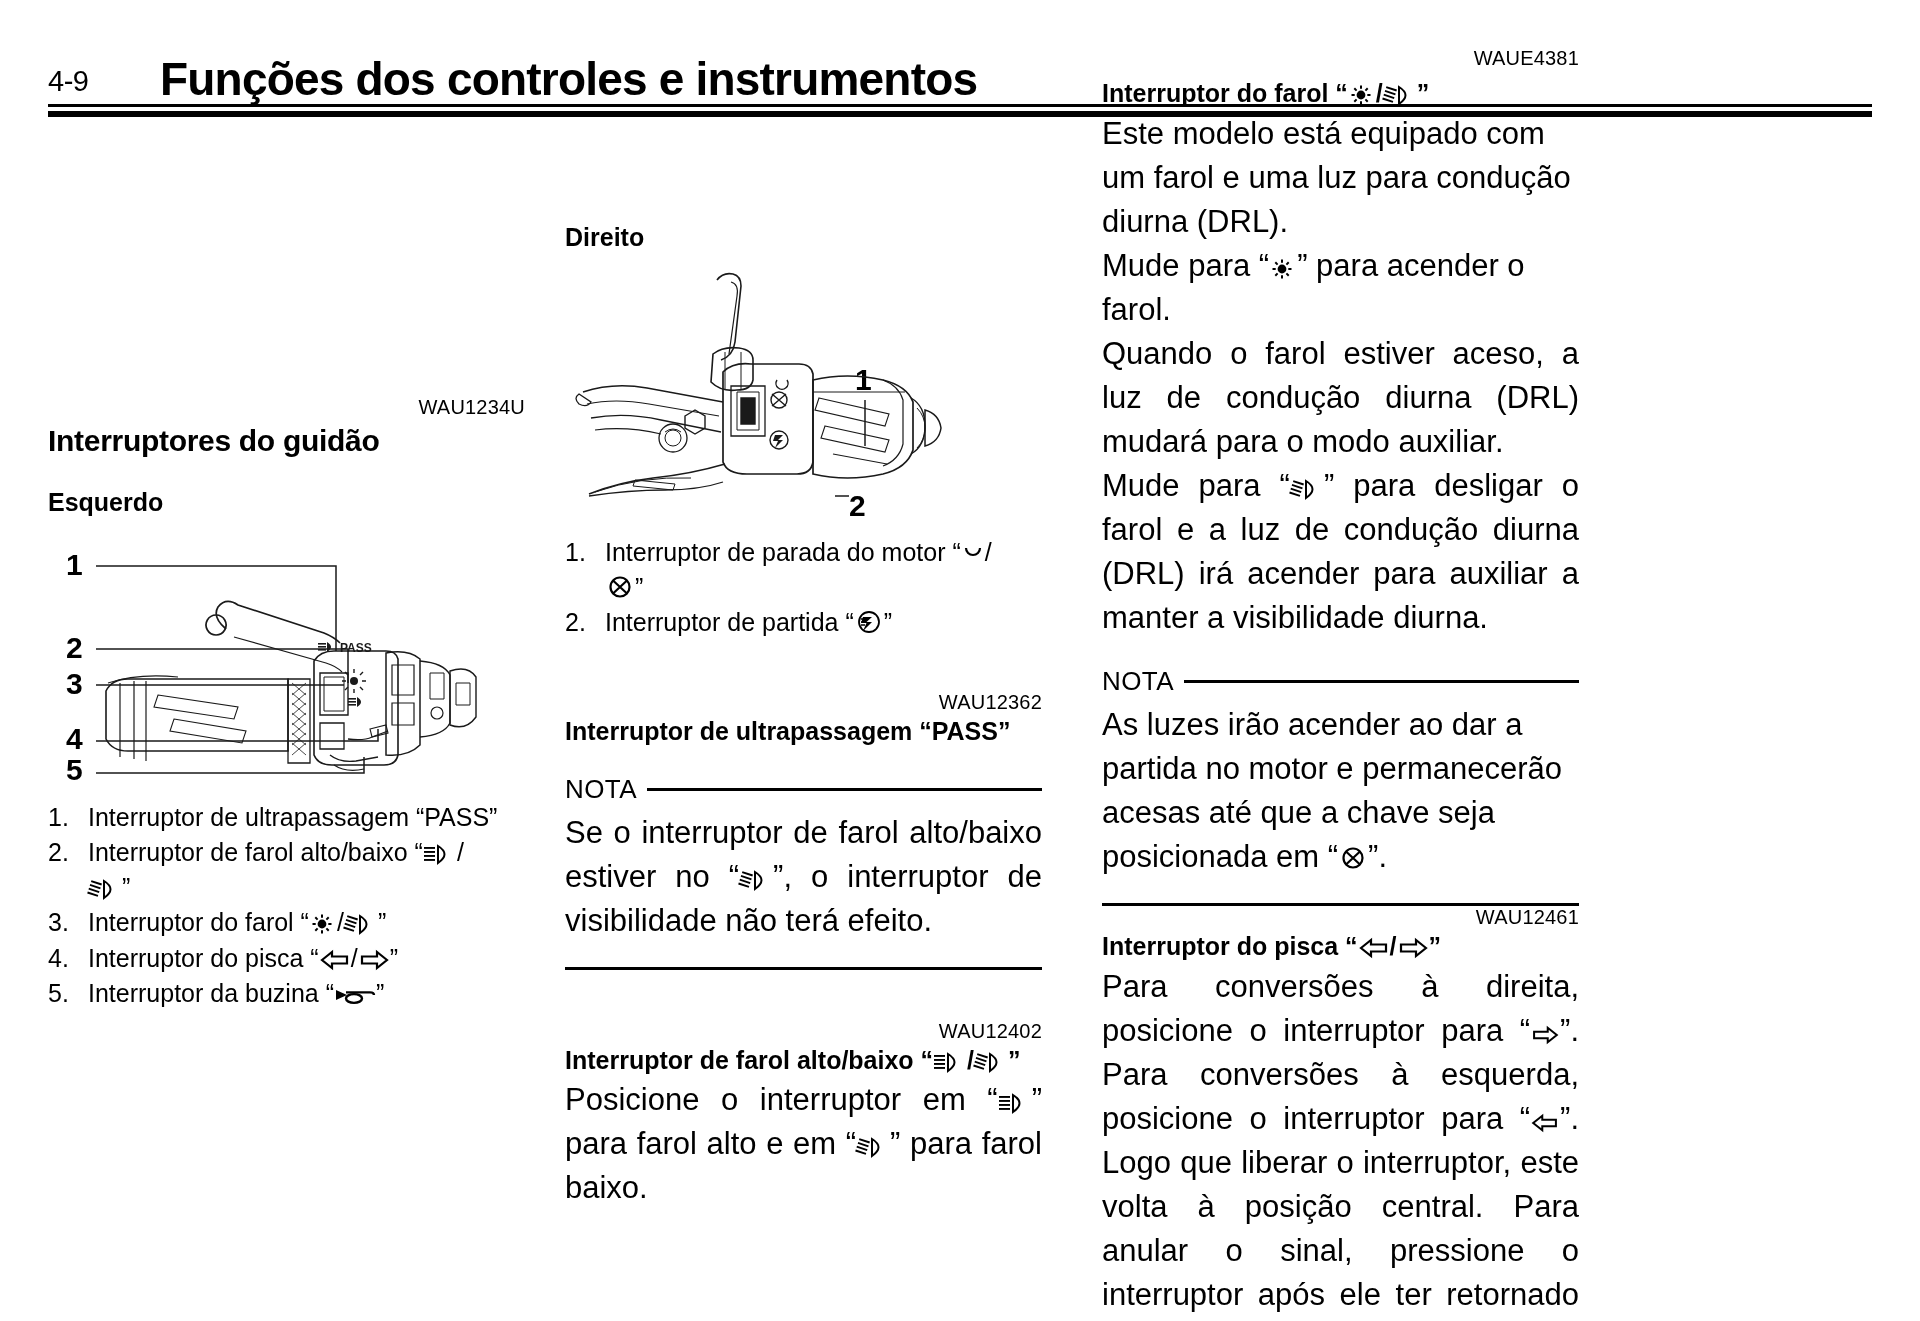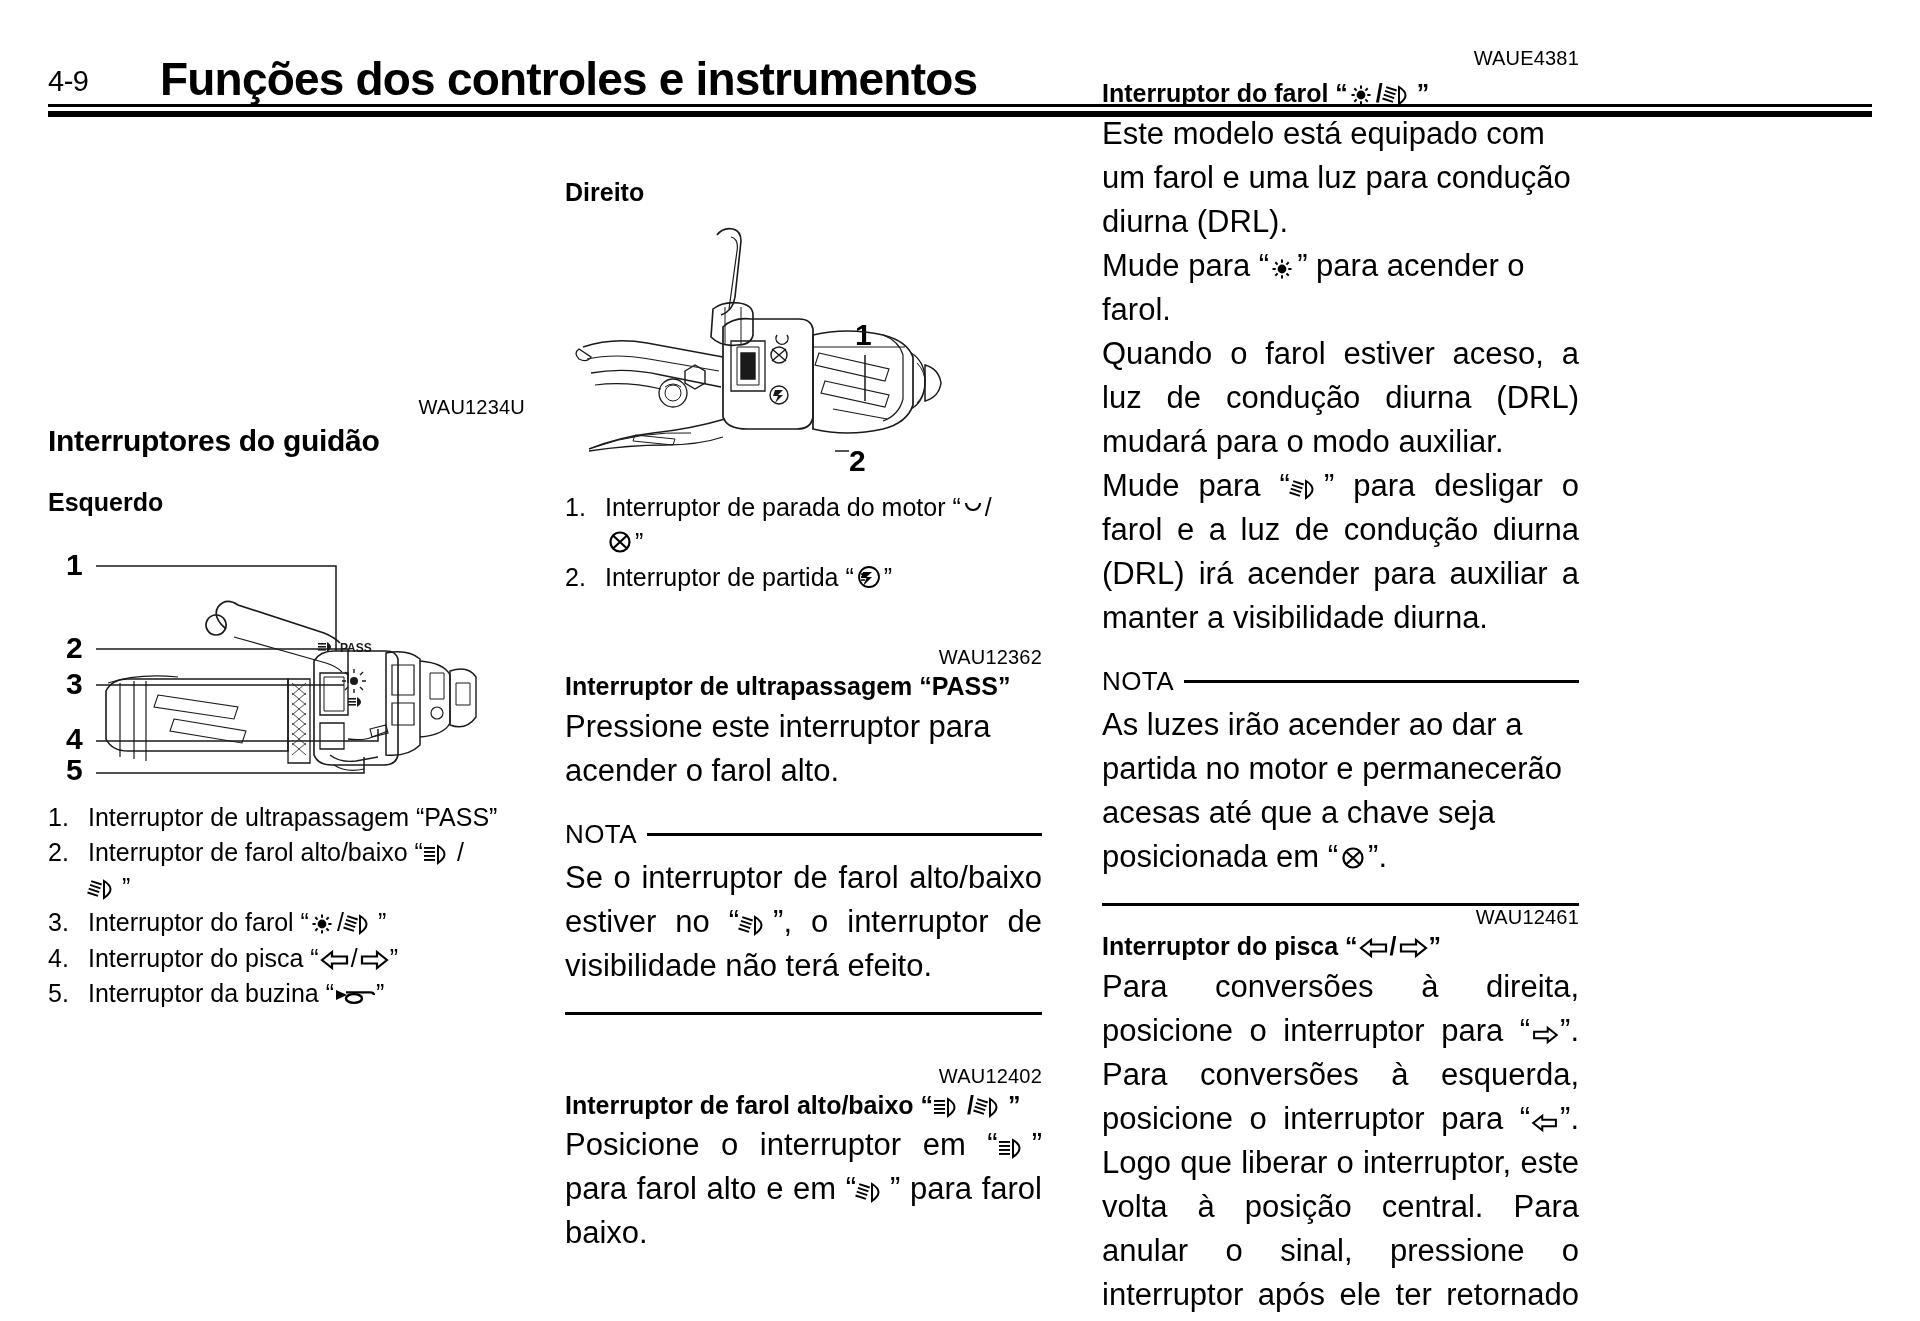--- a/index.html
+++ b/index.html
@@ -422,21 +422,20 @@
               <circle cx="15" cy="13" r="10"></circle>
               <path d="M9 8 h9 l-5.5 5 h5.5 l-9 9 l3.5 -8 h-5.5 z" fill="#000" stroke="none"></path>
               <path d="M7 10 h4 M7 13 h4 M7 16 h4" stroke-width="1.4"></path>
             </svg><span>”</span>
         </span>
       </li>
     </ol>
 
     <div class="wau" style="margin-top:52px;">WAU12362</div>
     <h3 class="run-in">Interruptor de ultrapassagem “PASS”</h3>
-    <p class="body nojust">Pressione este interruptor para acender o farol alto.</p>
 
     <div class="nota-head">
       <span class="nota-label">NOTA</span>
       <span class="nota-rule"></span>
     </div>
     <p class="body"><span>Se o interruptor de farol alto/baixo estiver no “</span><svg class="ico" width="34" height="22" viewBox="0 0 34 22" fill="#000">
           <g transform="rotate(18 8 11)">
             <rect x="1" y="4" width="11" height="1.9"></rect>
             <rect x="1" y="8" width="11" height="1.9"></rect>
             <rect x="1" y="12" width="11" height="1.9"></rect>

